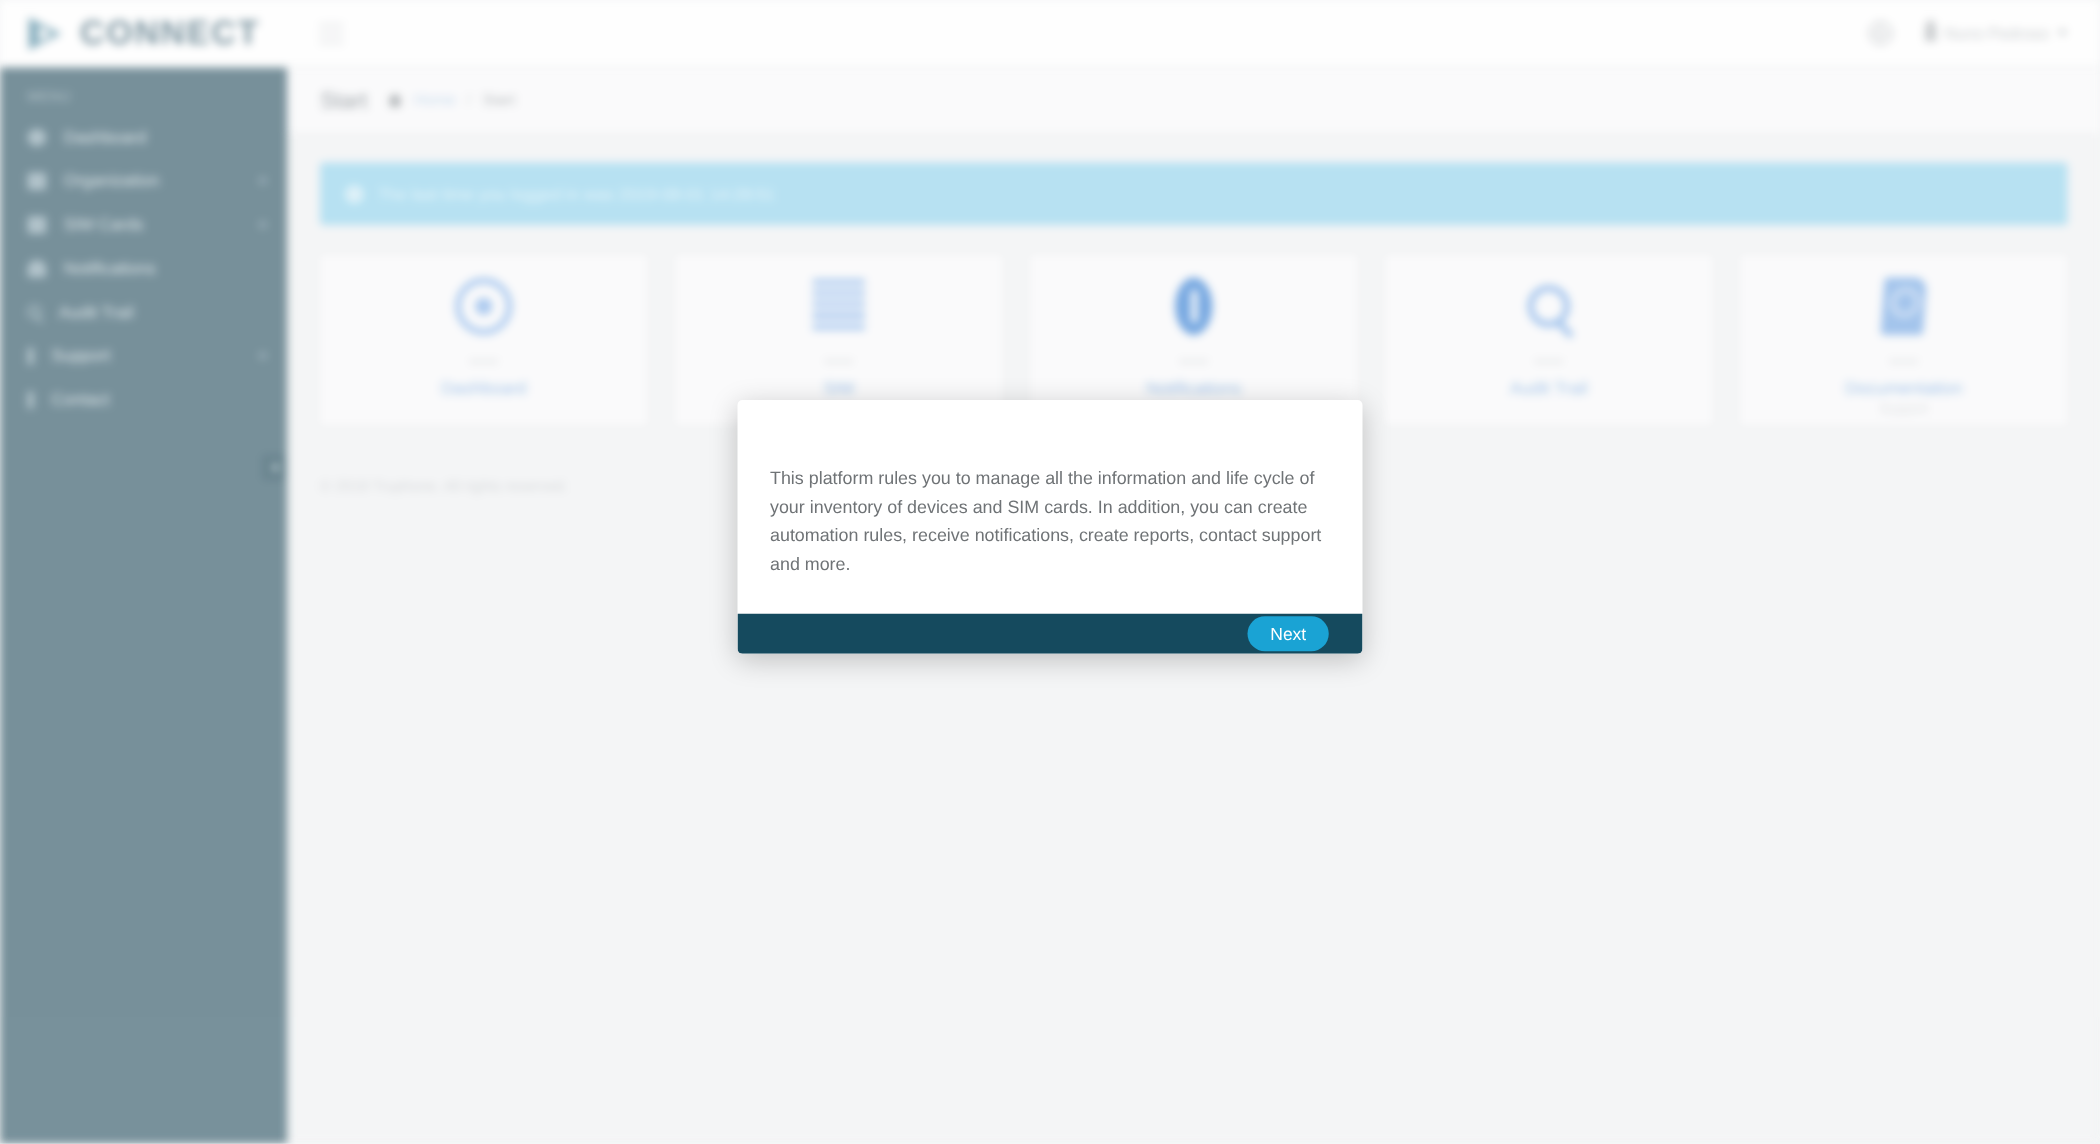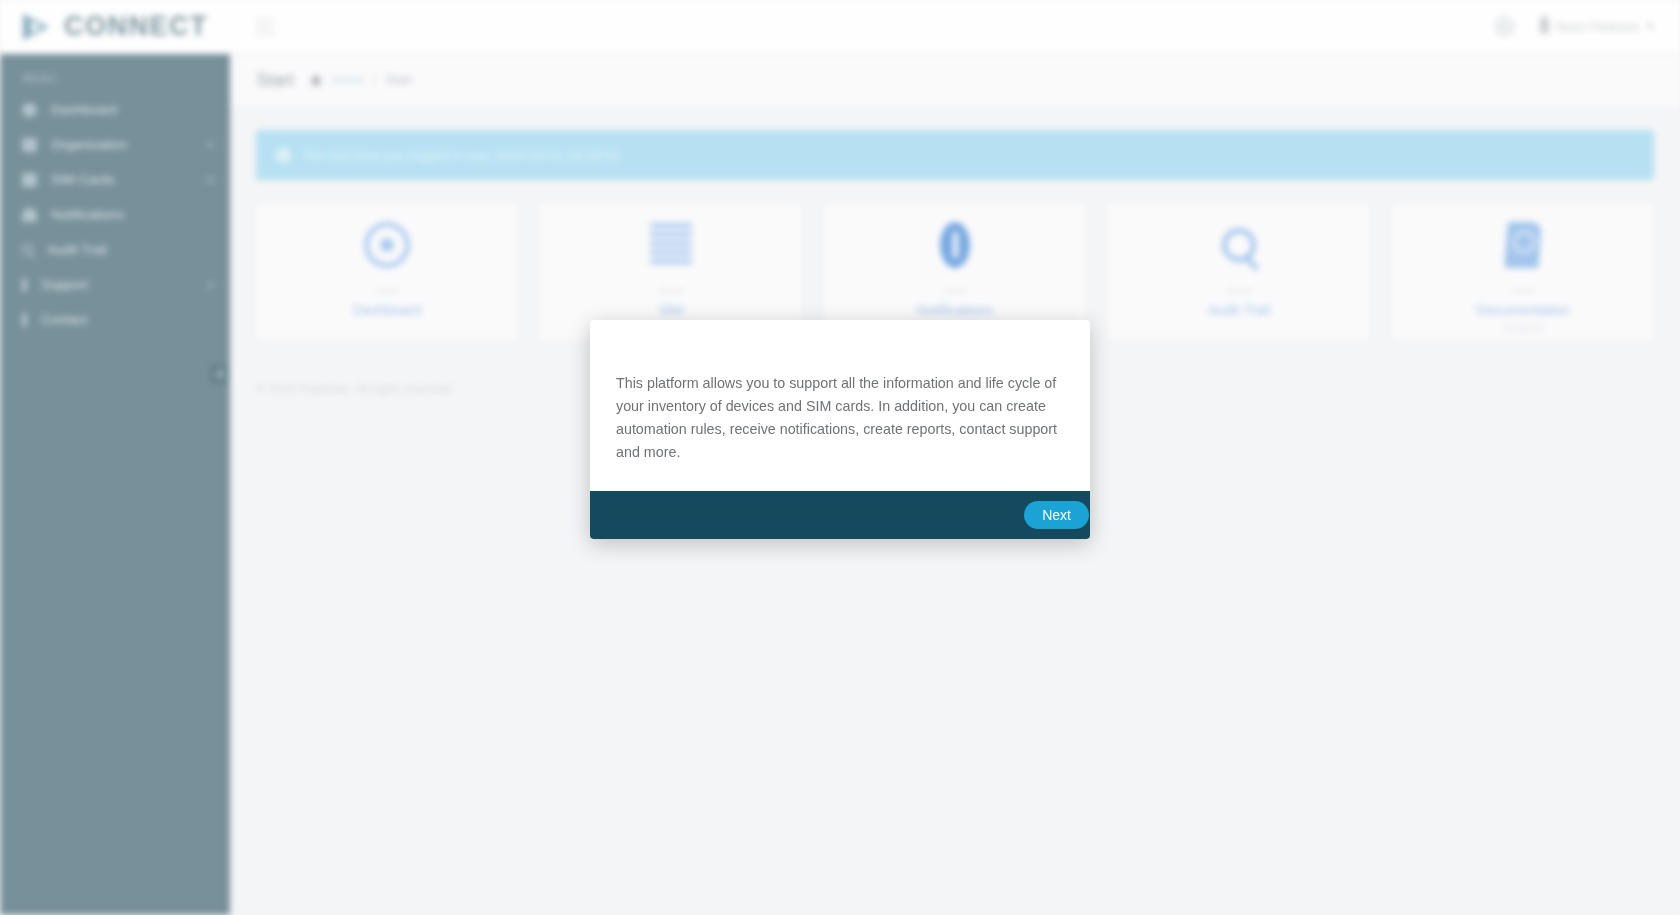--- a/index.html
+++ b/index.html
@@ -400,25 +400,25 @@
     letter-spacing: 0.1px;
   }
   .modal-text {
     margin-top: 26px;
     font-size: 14.3px;
     line-height: 1.62;
     color: #6f7376;
   }
   .modal-footer {
     background: #154a5e;
-    height: 48px;
+    height: 32px;
     display: flex;
     align-items: center;
     justify-content: flex-end;
-    padding-right: 1px;
+    padding-right: 27px;
   }
   .btn-next {
     background: #1aa3d4;
     color: #ffffff;
     border: none;
     border-radius: 16px;
     font-size: 14px;
     font-family: "Liberation Sans", sans-serif;
     padding: 6px 18px;
     cursor: pointer;
@@ -574,20 +574,20 @@
 
         </div>
       </div>
 
       <div class="footer-note">© 2019 Truphone. All rights reserved.</div>
     </div>
   </div>
 
   <div class="modal">
     <div class="modal-body">
-      <div class="modal-text">This platform allows you to support all the information and life cycle of your inventory of devices and SIM cards. In addition, you can create automation rules, receive notifications, create reports, contact support and more.</div>
+      <div class="modal-text">This platform rules you to manage all the information and life cycle of your inventory of devices and SIM cards. In addition, you can create automation rules, receive notifications, create reports, contact support and more.</div>
     </div>
     <div class="modal-footer">
       <button class="btn-next">Next</button>
     </div>
   </div>
 
 </div>
 
 </body></html>

